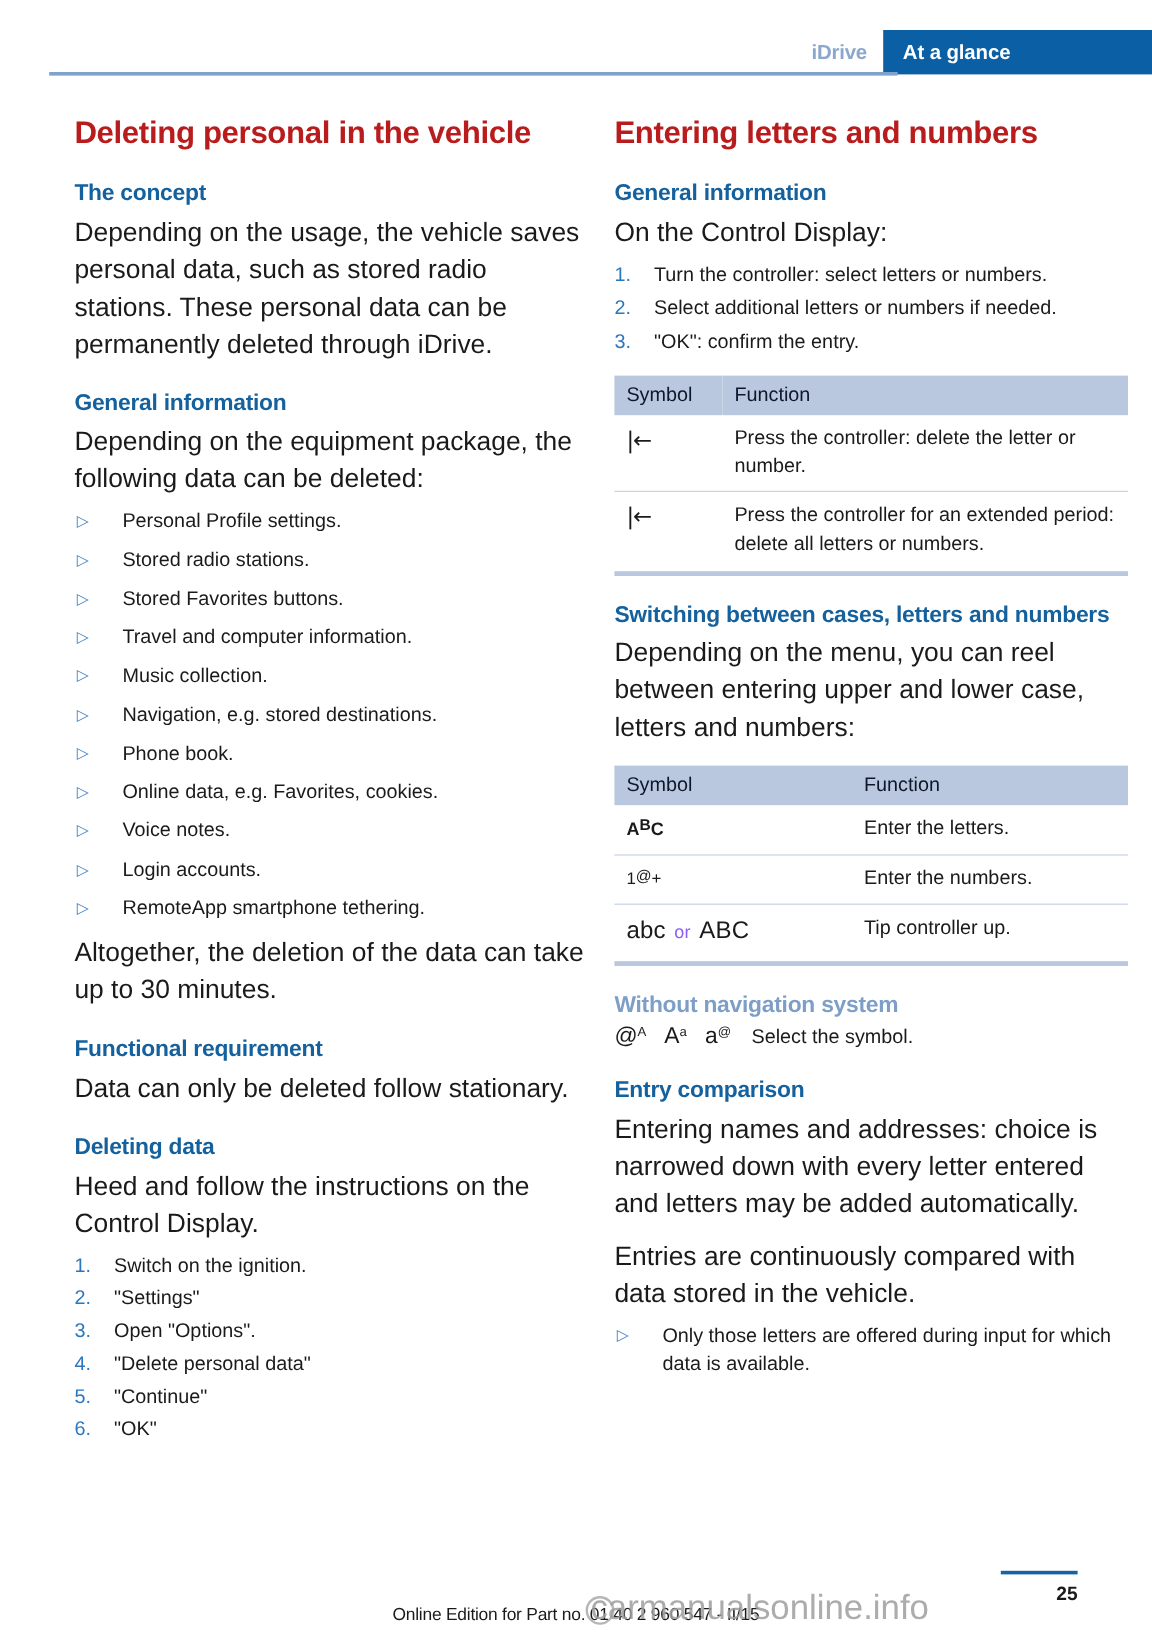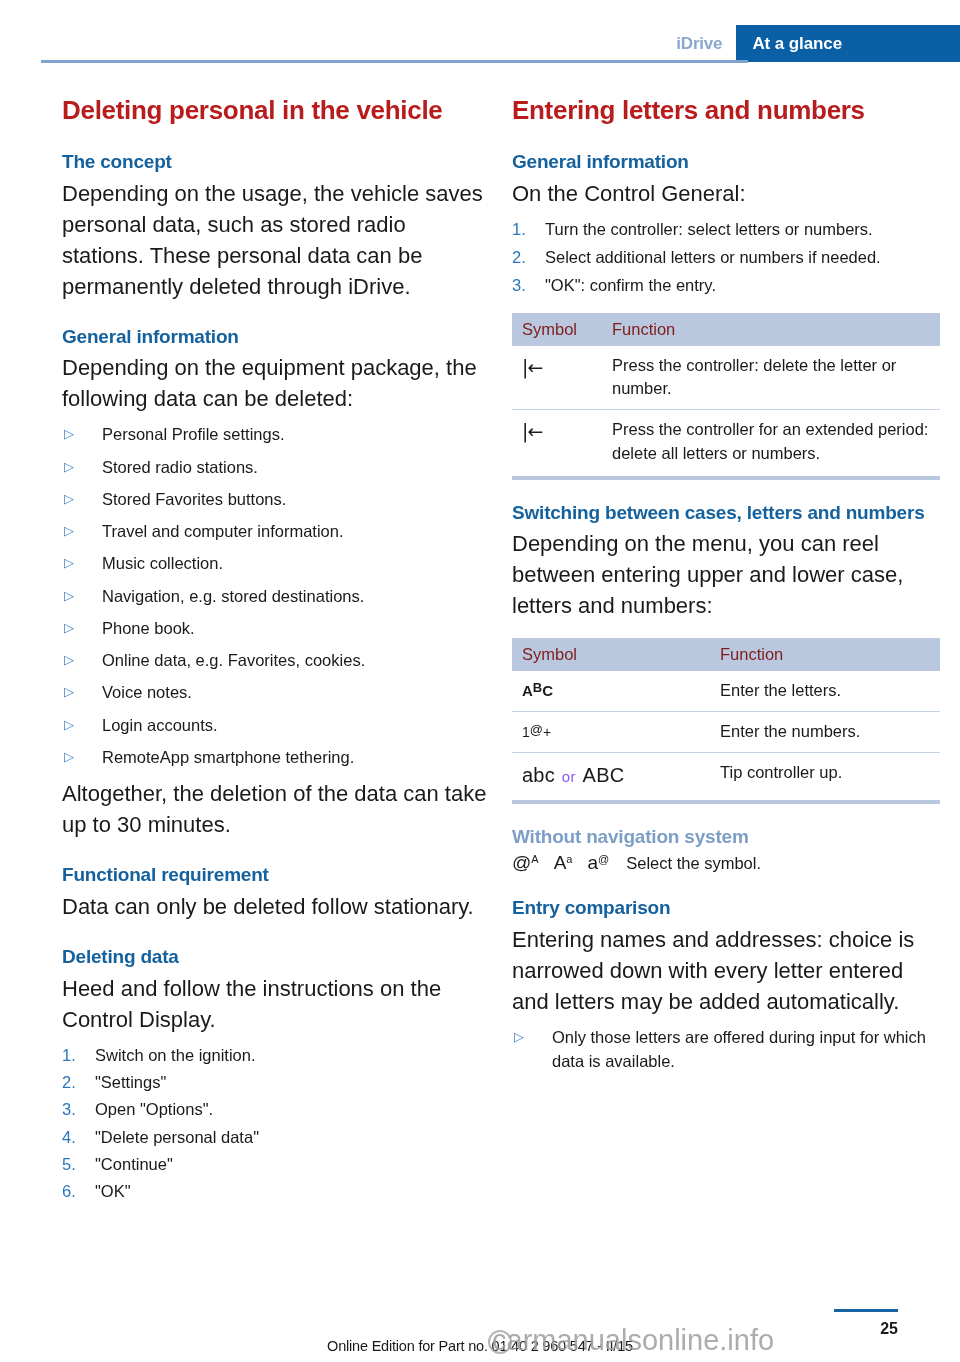--- a/index.html
+++ b/index.html
@@ -158,21 +158,21 @@
     border-collapse: collapse;
     margin-top: 16px;
     margin-bottom: 2px;
   }
   table.sym-table thead th {
     background: #b9c8de;
     font-size: 16.5px;
     font-weight: normal;
     text-align: left;
     padding: 7px 0 7px 10px;
-    color: #7f1d1d;
+    color: #0f172a;
   }
   table.sym-table tbody td {
     font-size: 16.5px;
     line-height: 1.4;
     padding: 8px 0 9px 10px;
     vertical-align: top;
     color: #1a1a1a;
     border-top: 1px solid #c6d3e4;
   }
   table.sym-table tbody tr:first-child td {
@@ -410,21 +410,21 @@
         <span>"OK"</span>
       </li>
     </ol>
   </div>
 
   <div class="col col-right">
 
     <h1 class="title">Entering letters and numbers</h1>
 
     <h2 class="section">General information</h2>
-    <p class="body">On the Control General:</p>
+    <p class="body">On the Control Display:</p>
 
     <ol class="num-list">
       <li>
         <span class="num">1.</span>
         <span>Turn the controller: select letters or numbers.</span>
       </li>
       <li>
         <span class="num">2.</span>
         <span>Select additional letters or numbers if needed.</span>
       </li>
@@ -494,20 +494,21 @@
     <h2 class="section light tight">Without navigation system</h2>
     <div class="nav-symbol-row">
       <span class="navsym"><span>@</span><sup>A</sup></span>
       <span class="navsym"><span>A</span><sup>a</sup></span>
       <span class="navsym"><span>a</span><sup>@</sup></span>
       <span class="navtext">Select the symbol.</span>
     </div>
 
     <h2 class="section">Entry comparison</h2>
     <p class="body">Entering names and addresses: choice is narrowed down with every letter entered and letters may be added automatically.</p>
+    <p class="body">Entries are continuously compared with data stored in the vehicle.</p>
 
     <ul class="triangle-list">
       <li>
         <span class="tri">▷</span>
         <span>Only those letters are offered during input for which data is available.</span>
       </li>
     </ul>
   </div>
 </div>
 

